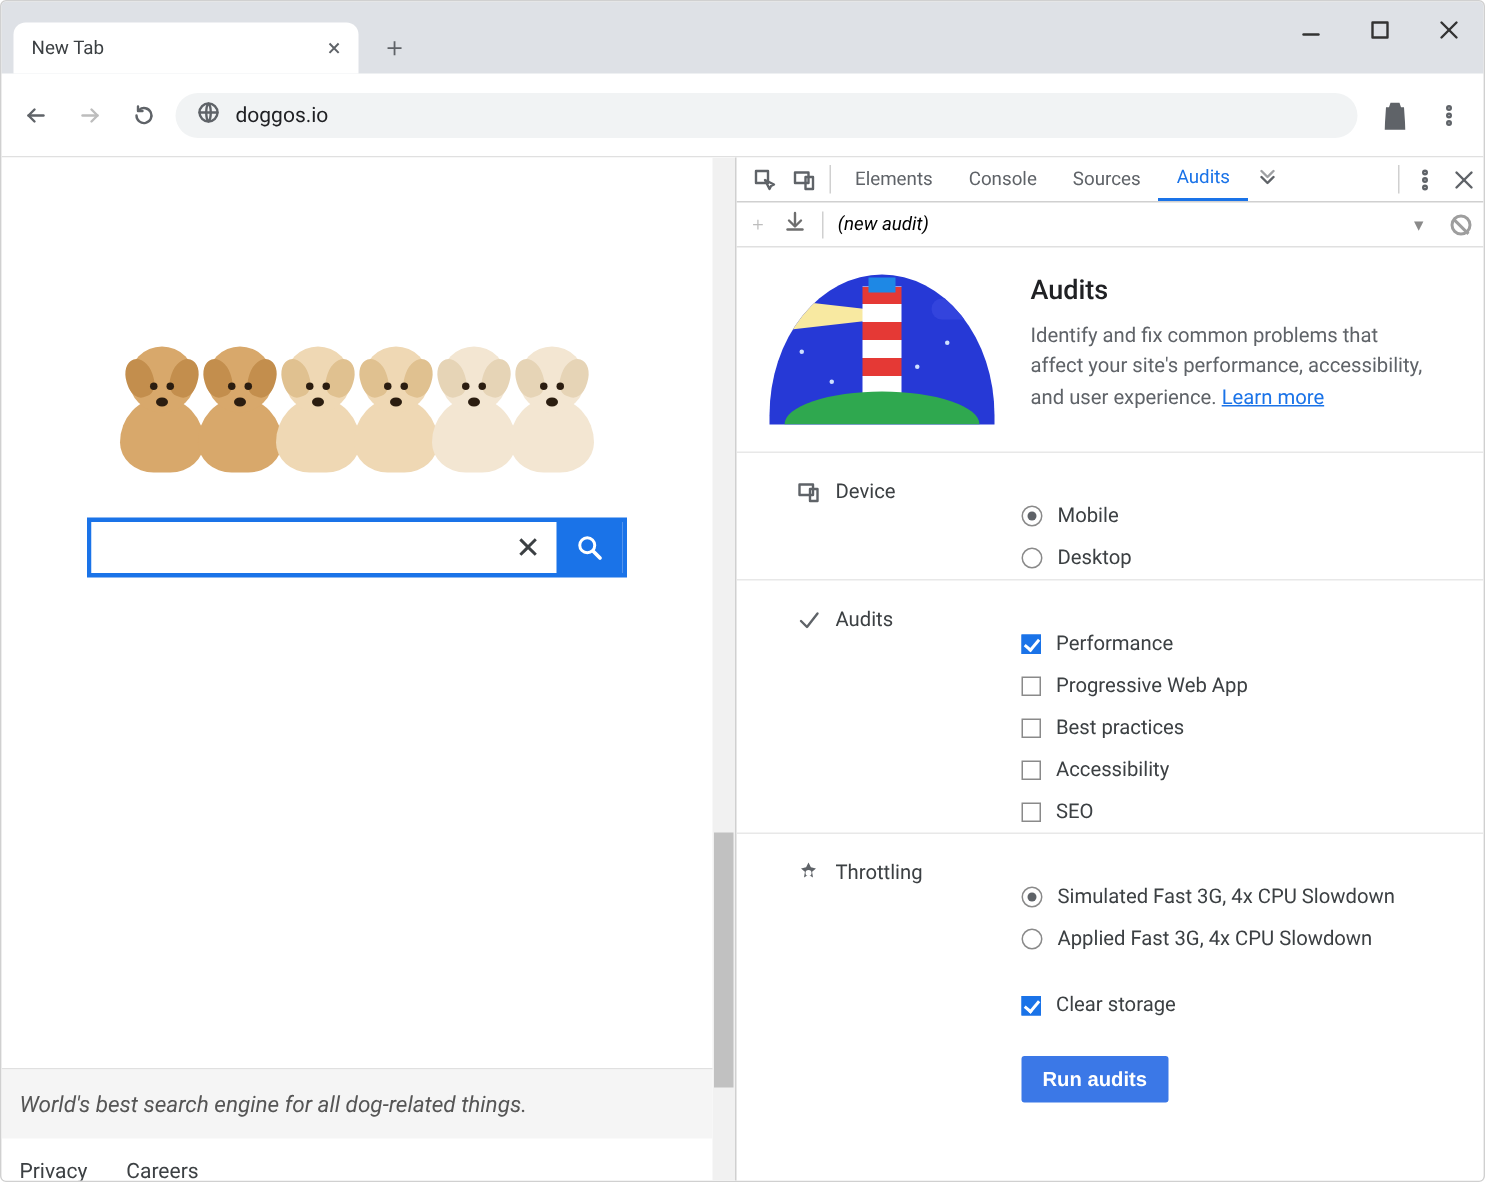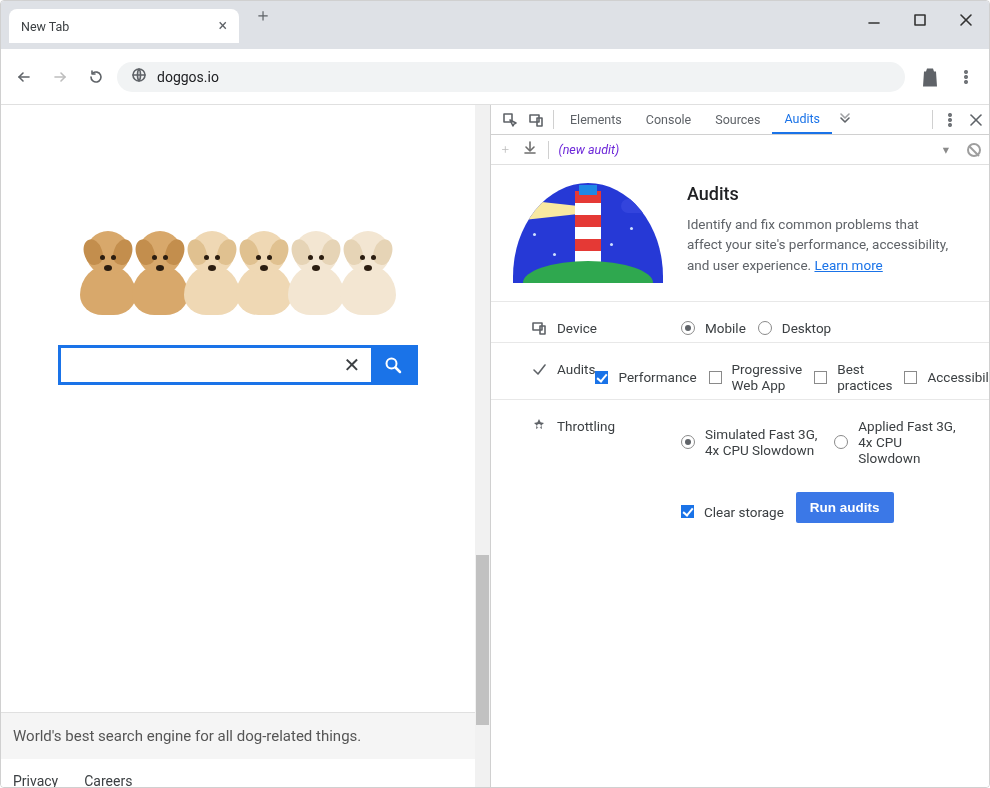--- a/index.html
+++ b/index.html
@@ -12,21 +12,21 @@
     overflow: hidden;
     border: 1px solid #d0d0d0;
     border-radius: 4px;
     position: relative;
   }
   
   .titlebar {
     height: 48px;
     background: #dee1e6;
     display: flex;
-    align-items: flex-start;
+    align-items: flex-end;
     padding-left: 8px;
     position: relative;
   }
   .tab {
     background: #fff;
     height: 34px;
     width: 230px;
     border-top-left-radius: 8px;
     border-top-right-radius: 8px;
     display: flex;
@@ -168,20 +168,21 @@
     width:44px; background:#1a73e8; color:#fff;
     display:flex; align-items:center; justify-content:center; cursor:pointer;
   }
   .footer {
     margin-top:auto;
     border-top:1px solid #e0e0e0;
   }
   .tagline{
     background:#f5f5f5; color:#555; font-size:15px;
     padding:14px 12px;
+    font-style:italic;
   }
   .flinks{
     display:flex; gap:26px; padding:14px 12px; font-size:14px; color:#3c4043;
   }
   .flinks span{cursor:pointer;}
 
   
   .devtools {
     flex:1;
     display:flex; flex-direction:column;
@@ -204,21 +205,21 @@
   .dt-sep{width:1px; background:#d0d0d0; margin:5px 4px;}
 
   .dt-toolbar{
     height:30px; border-bottom:1px solid #e0e0e0;
     display:flex; align-items:center; gap:10px;
     padding:0 8px; color:#8a8a8a; font-size:12.5px;
   }
   .dt-toolbar .plus{color:#bdbdbd;}
   .dt-toolbar .dl{color:#6e6e6e;}
   .dt-toolbar .sep{width:1px; height:18px; background:#d0d0d0;}
-  .dt-toolbar .label{color:#6d28d9; font-style:italic;}
+  .dt-toolbar .label{color:#000000; font-style:italic;}
   .noentry{
     width:14px; height:14px; border:2px solid #9e9e9e; border-radius:50%; position:relative;
   }
   .noentry::after{content:""; position:absolute; left:-2px; right:-2px; top:50%; height:2px; background:#9e9e9e; transform:rotate(45deg);}
   .dt-toolbar .chev, .dt-toolbar .noentry{margin-left:0;}
   .dt-toolbar .selwrap{flex:1; display:flex; align-items:center;}
   .dt-toolbar .carrot{margin-left:auto; margin-right:8px;}
 
   .dt-body{ flex:1; overflow-y:auto; overflow-x:hidden;}
 
@@ -244,21 +245,21 @@
 
   .section{
     display:flex; padding:18px 22px 6px 40px;
     border-top:1px solid #e8e8e8;
     font-size:13.5px; color:#3c4043;
   }
   .section .left{
     width:150px; display:flex; gap:10px; align-items:flex-start; color:#3c4043;text-align:right;
   }
   .section .left .icn{width:16px; display:flex; justify-content:center; color:#5f6368;}
-  .section .right{ flex:1; display:flex; flex-direction:row; gap:12px;}
+  .section .right{ flex:1; display:flex; flex-direction:column; gap:12px;margin-top:16px;}
   .opt{ display:flex; align-items:center; gap:10px;}
   .radio{
     width:14px; height:14px; border:1px solid #8a8a8a; border-radius:50%; position:relative; flex-shrink:0;
   }
   .radio.sel::after{content:""; position:absolute; inset:3px; background:#5f6368; border-radius:50%;}
   .chk{
     width:13px; height:13px; border:1px solid #8a8a8a; position:relative; flex-shrink:0; background:#fff;
   }
   .chk.sel{background:#1a73e8; border-color:#1a73e8;}
   .chk.sel::after{

